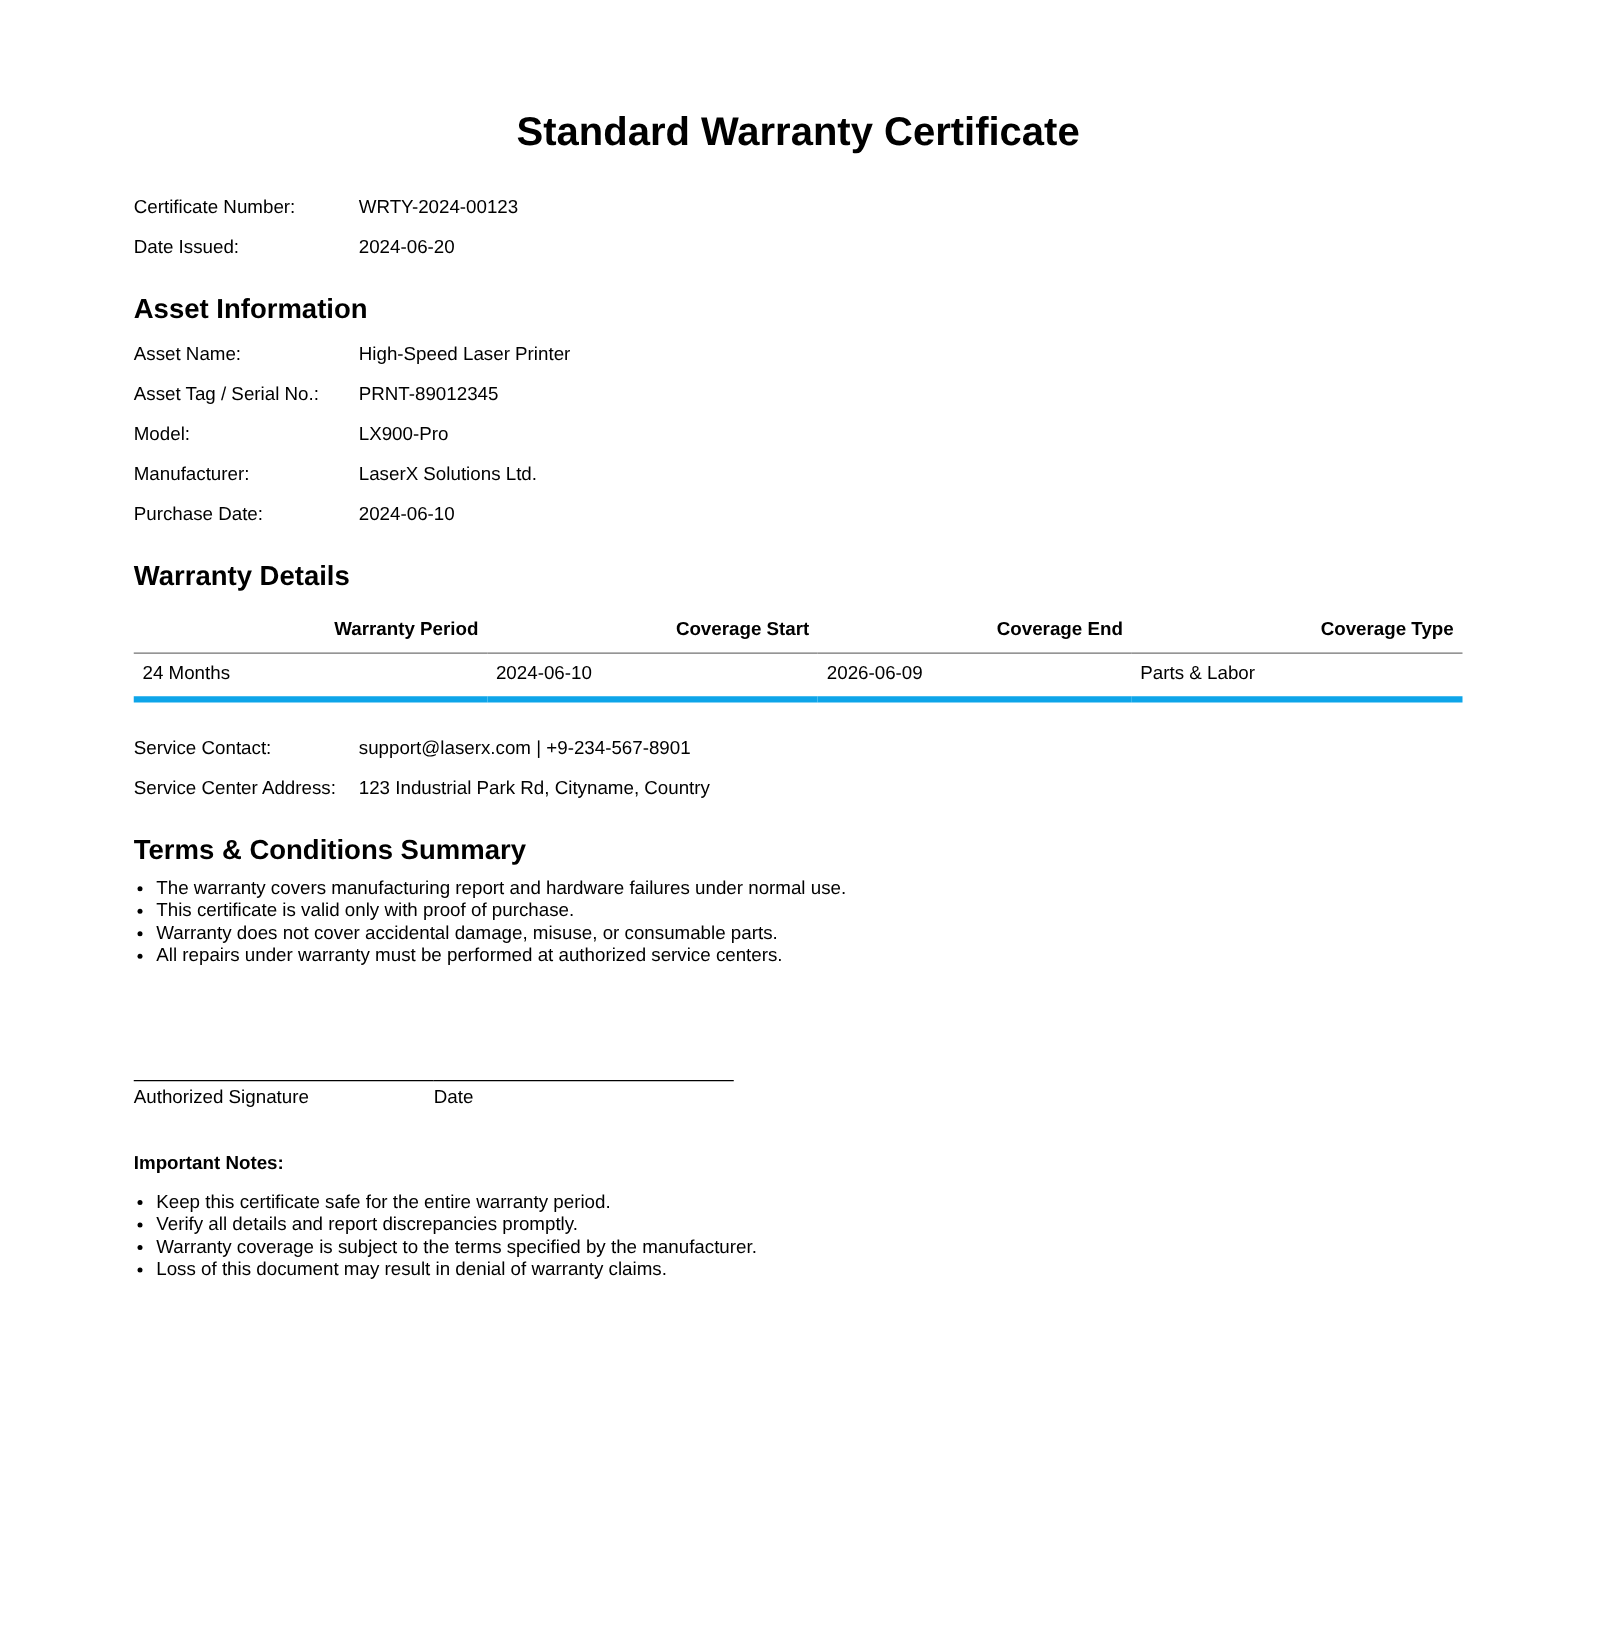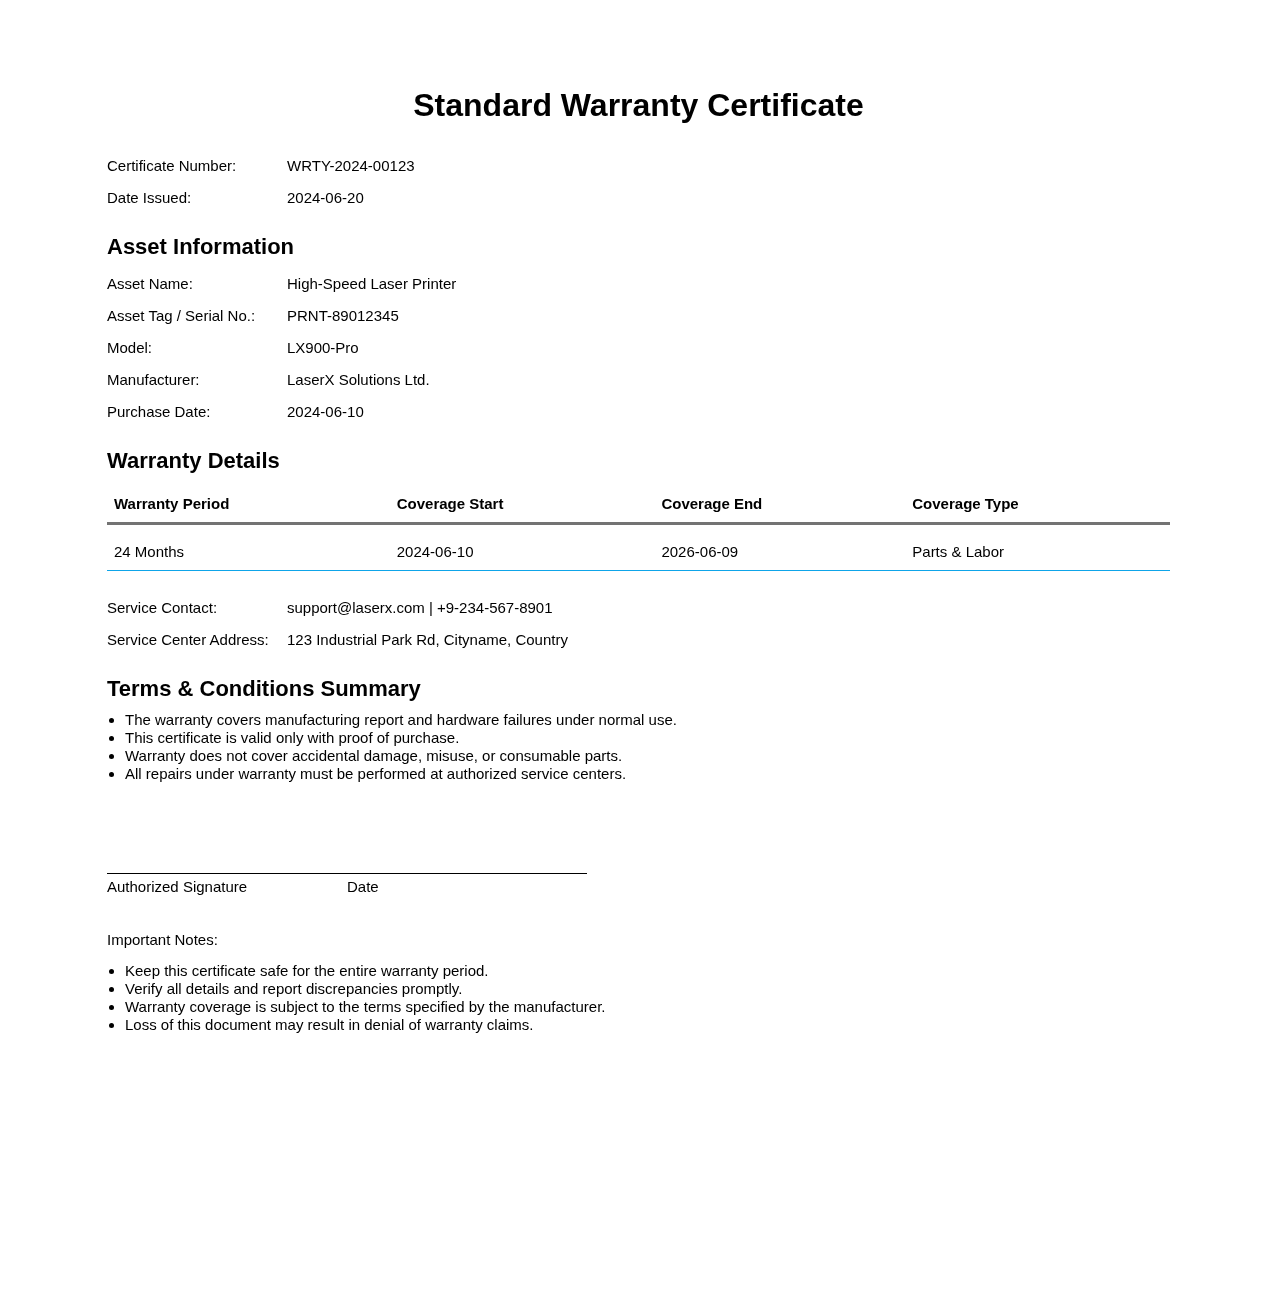--- a/index.html
+++ b/index.html
@@ -33,29 +33,29 @@
   .kv-row { display: flex; margin: 0 0 15px 0; }
   .kv-label { flex: 0 0 180px; width: 180px; }
   .kv-value { flex: 1 1 auto; }
 
   table.warranty-table {
     width: 100%;
     border-collapse: collapse;
     margin-top: 16px;
   }
   table.warranty-table th {
-    text-align: left;
+    text-align: right;
     font-weight: bold;
     padding: 6px 7px 10px 7px;
-    border-bottom: 3px solid #737373;
+    border-bottom: 1px solid #737373;
     margin-top: 28px;
   }
   table.warranty-table td {
-    padding: 18px 7px 10px 7px;
-    border-bottom: 1px solid #0ea5e9;
+    padding: 7px 7px 10px 7px;
+    border-bottom: 5px solid #0ea5e9;
   }
   col.c1 { width: 26.6%; }
   col.c2 { width: 24.9%; }
   col.c3 { width: 23.6%; }
   col.c4 { width: 24.9%; }
 
   .contact-block { margin-top: 28px; }
 
   ul.bullet-list { margin: 10px 0 0 0; padding: 0 0 0 18px; }
   ul.bullet-list li { line-height: 18px; }
@@ -65,21 +65,21 @@
     display: flex;
     margin-top: 90px;
   }
   .signature-block {
     width: 240px;
     border-top: 1px solid #000000;
     padding-top: 4px;
   }
 
   .notes-block { margin-top: 36px; }
-  .notes-heading { font-weight: normal; line-height: 17px; margin: 0; }
+  .notes-heading { font-weight: bold; line-height: 17px; margin: 0; }
   .notes-block ul.bullet-list { margin-top: 14px; }
 </style>
 </head>
 <body>
 
 <div class="doc">
 
   <h1 class="doc-title">Standard Warranty Certificate</h1>
 
   <div>

